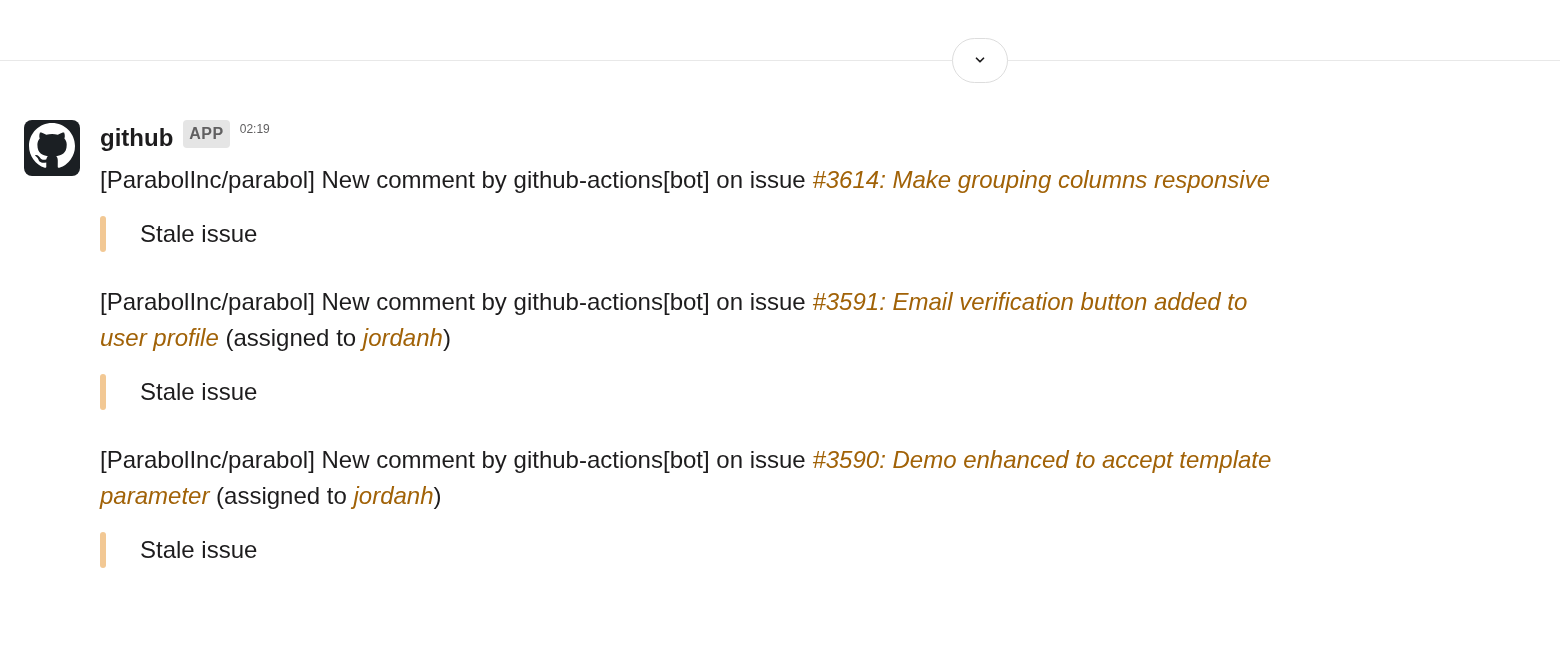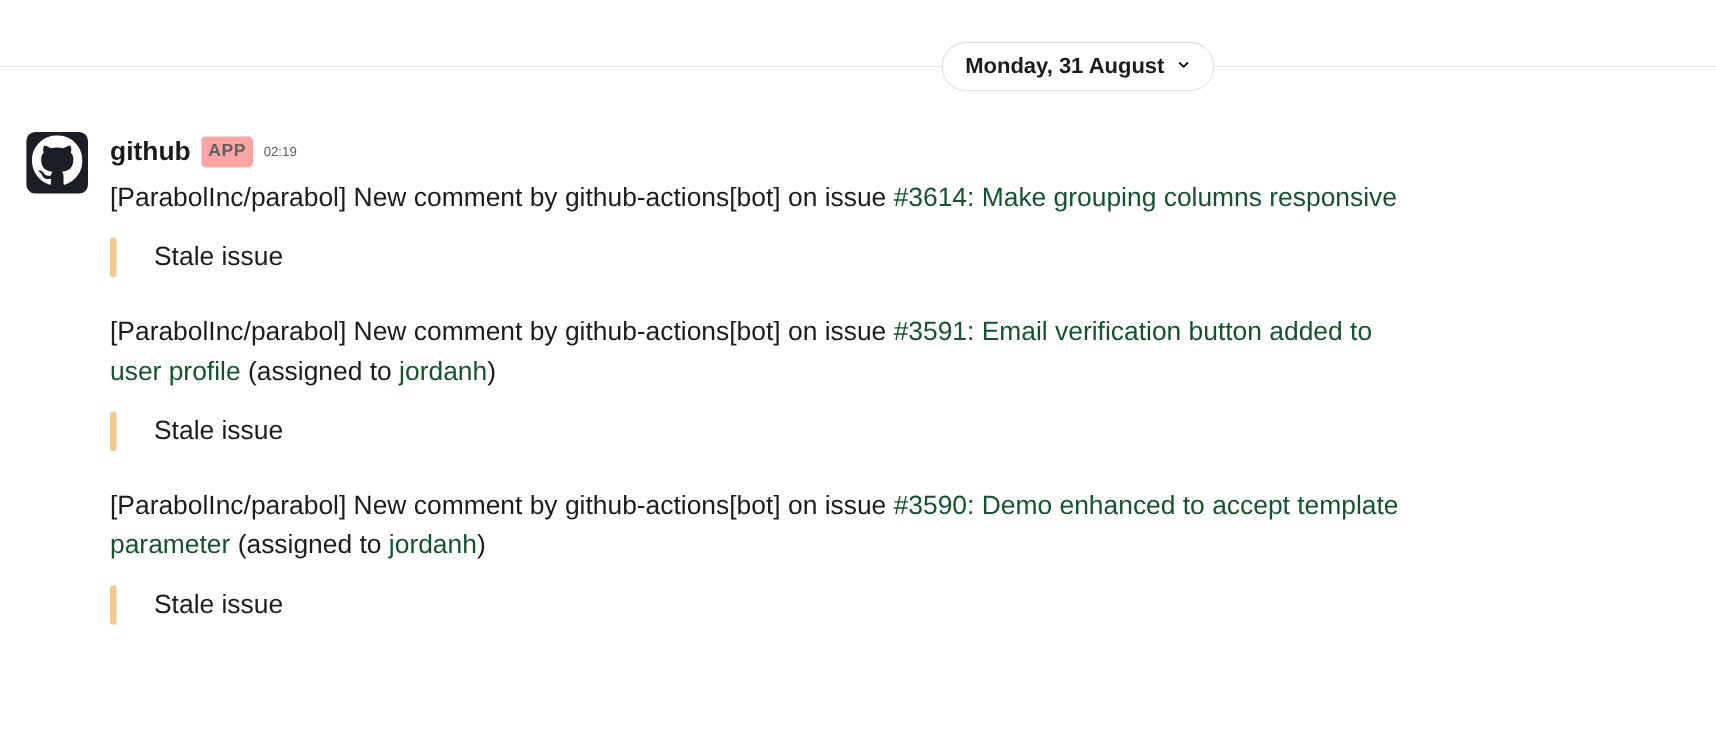--- a/index.html
+++ b/index.html
@@ -57,49 +57,50 @@
     align-items: center;
     justify-content: center;
     flex-shrink: 0;
   }
   .message-body {
     flex: 1;
     line-height: 1.5;
   }
   .message-header {
     display: flex;
-    align-items: center;
+    align-items: flex-start;
     gap: 10px;
     margin-bottom: 6px;
   }
   .sender {
     font-weight: 900;
     font-size: 24px;
   }
   .app-badge {
-    background: #fca5a5;
+    background: #e5e5e5;
     color: #616061;
     font-size: 16px;
     font-weight: 700;
     padding: 2px 6px;
     border-radius: 4px;
     letter-spacing: 0.5px;
   }
   .timestamp {
     color: #616061;
     font-size: 12px;
   }
   .notification {
     font-size: 24px;
     margin-bottom: 18px;
     max-width: 1200px;
   }
   .link {
-    color: #14532d;
+    color: #a16207;
     cursor: pointer;
+    font-style: italic;
   }
   .attachment {
     display: flex;
     align-items: center;
     gap: 34px;
     margin-bottom: 32px;
   }
   .attachment-bar {
     width: 6px;
     height: 36px;
@@ -109,21 +110,20 @@
   .attachment-text {
     font-size: 24px;
   }
 </style>
 </head>
 <body>
 
 <div class="date-divider-wrap">
   <div class="date-divider-line"></div>
   <div class="date-pill">
-    <span>Monday, 31 August</span>
     <span class="chevron-down">
       <svg width="14" height="14" viewBox="0 0 24 24" fill="none" stroke="#1d1c1d" stroke-width="3" stroke-linecap="round" stroke-linejoin="round">
           <polyline points="6 9 12 15 18 9"></polyline>
         </svg>
     </span>
   </div>
 </div>
 
 <div class="message">
   <div class="avatar">

